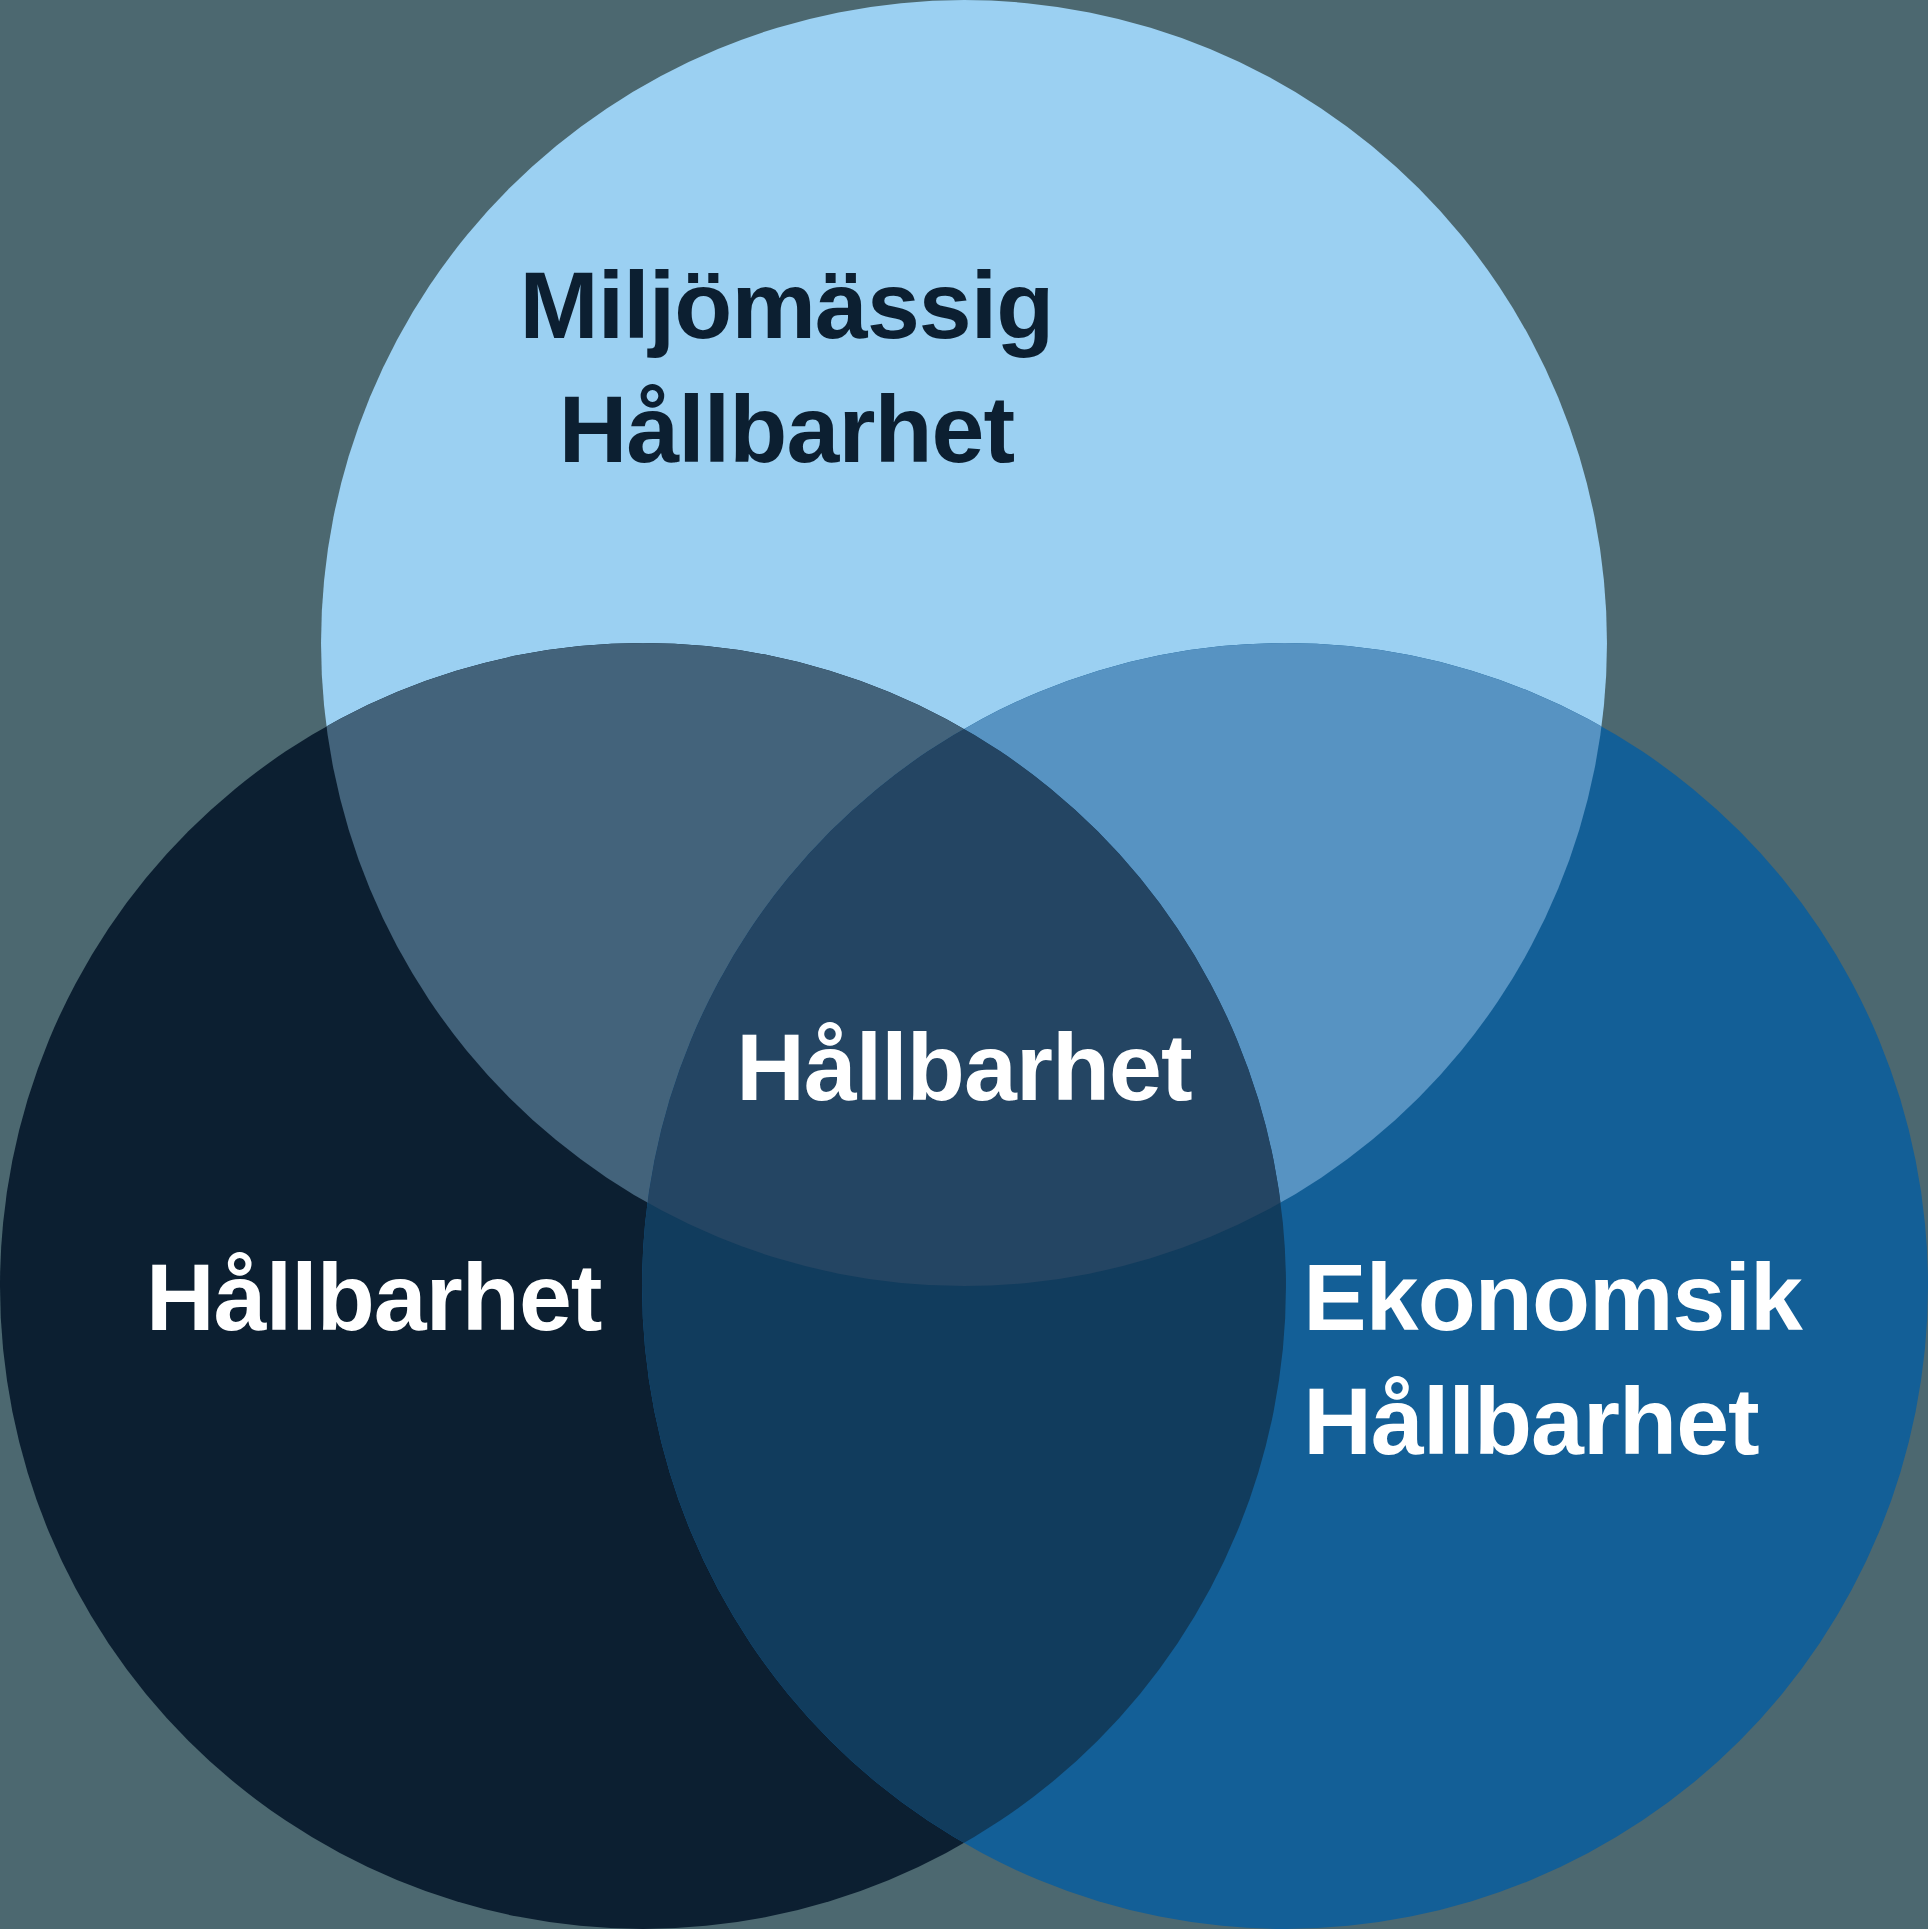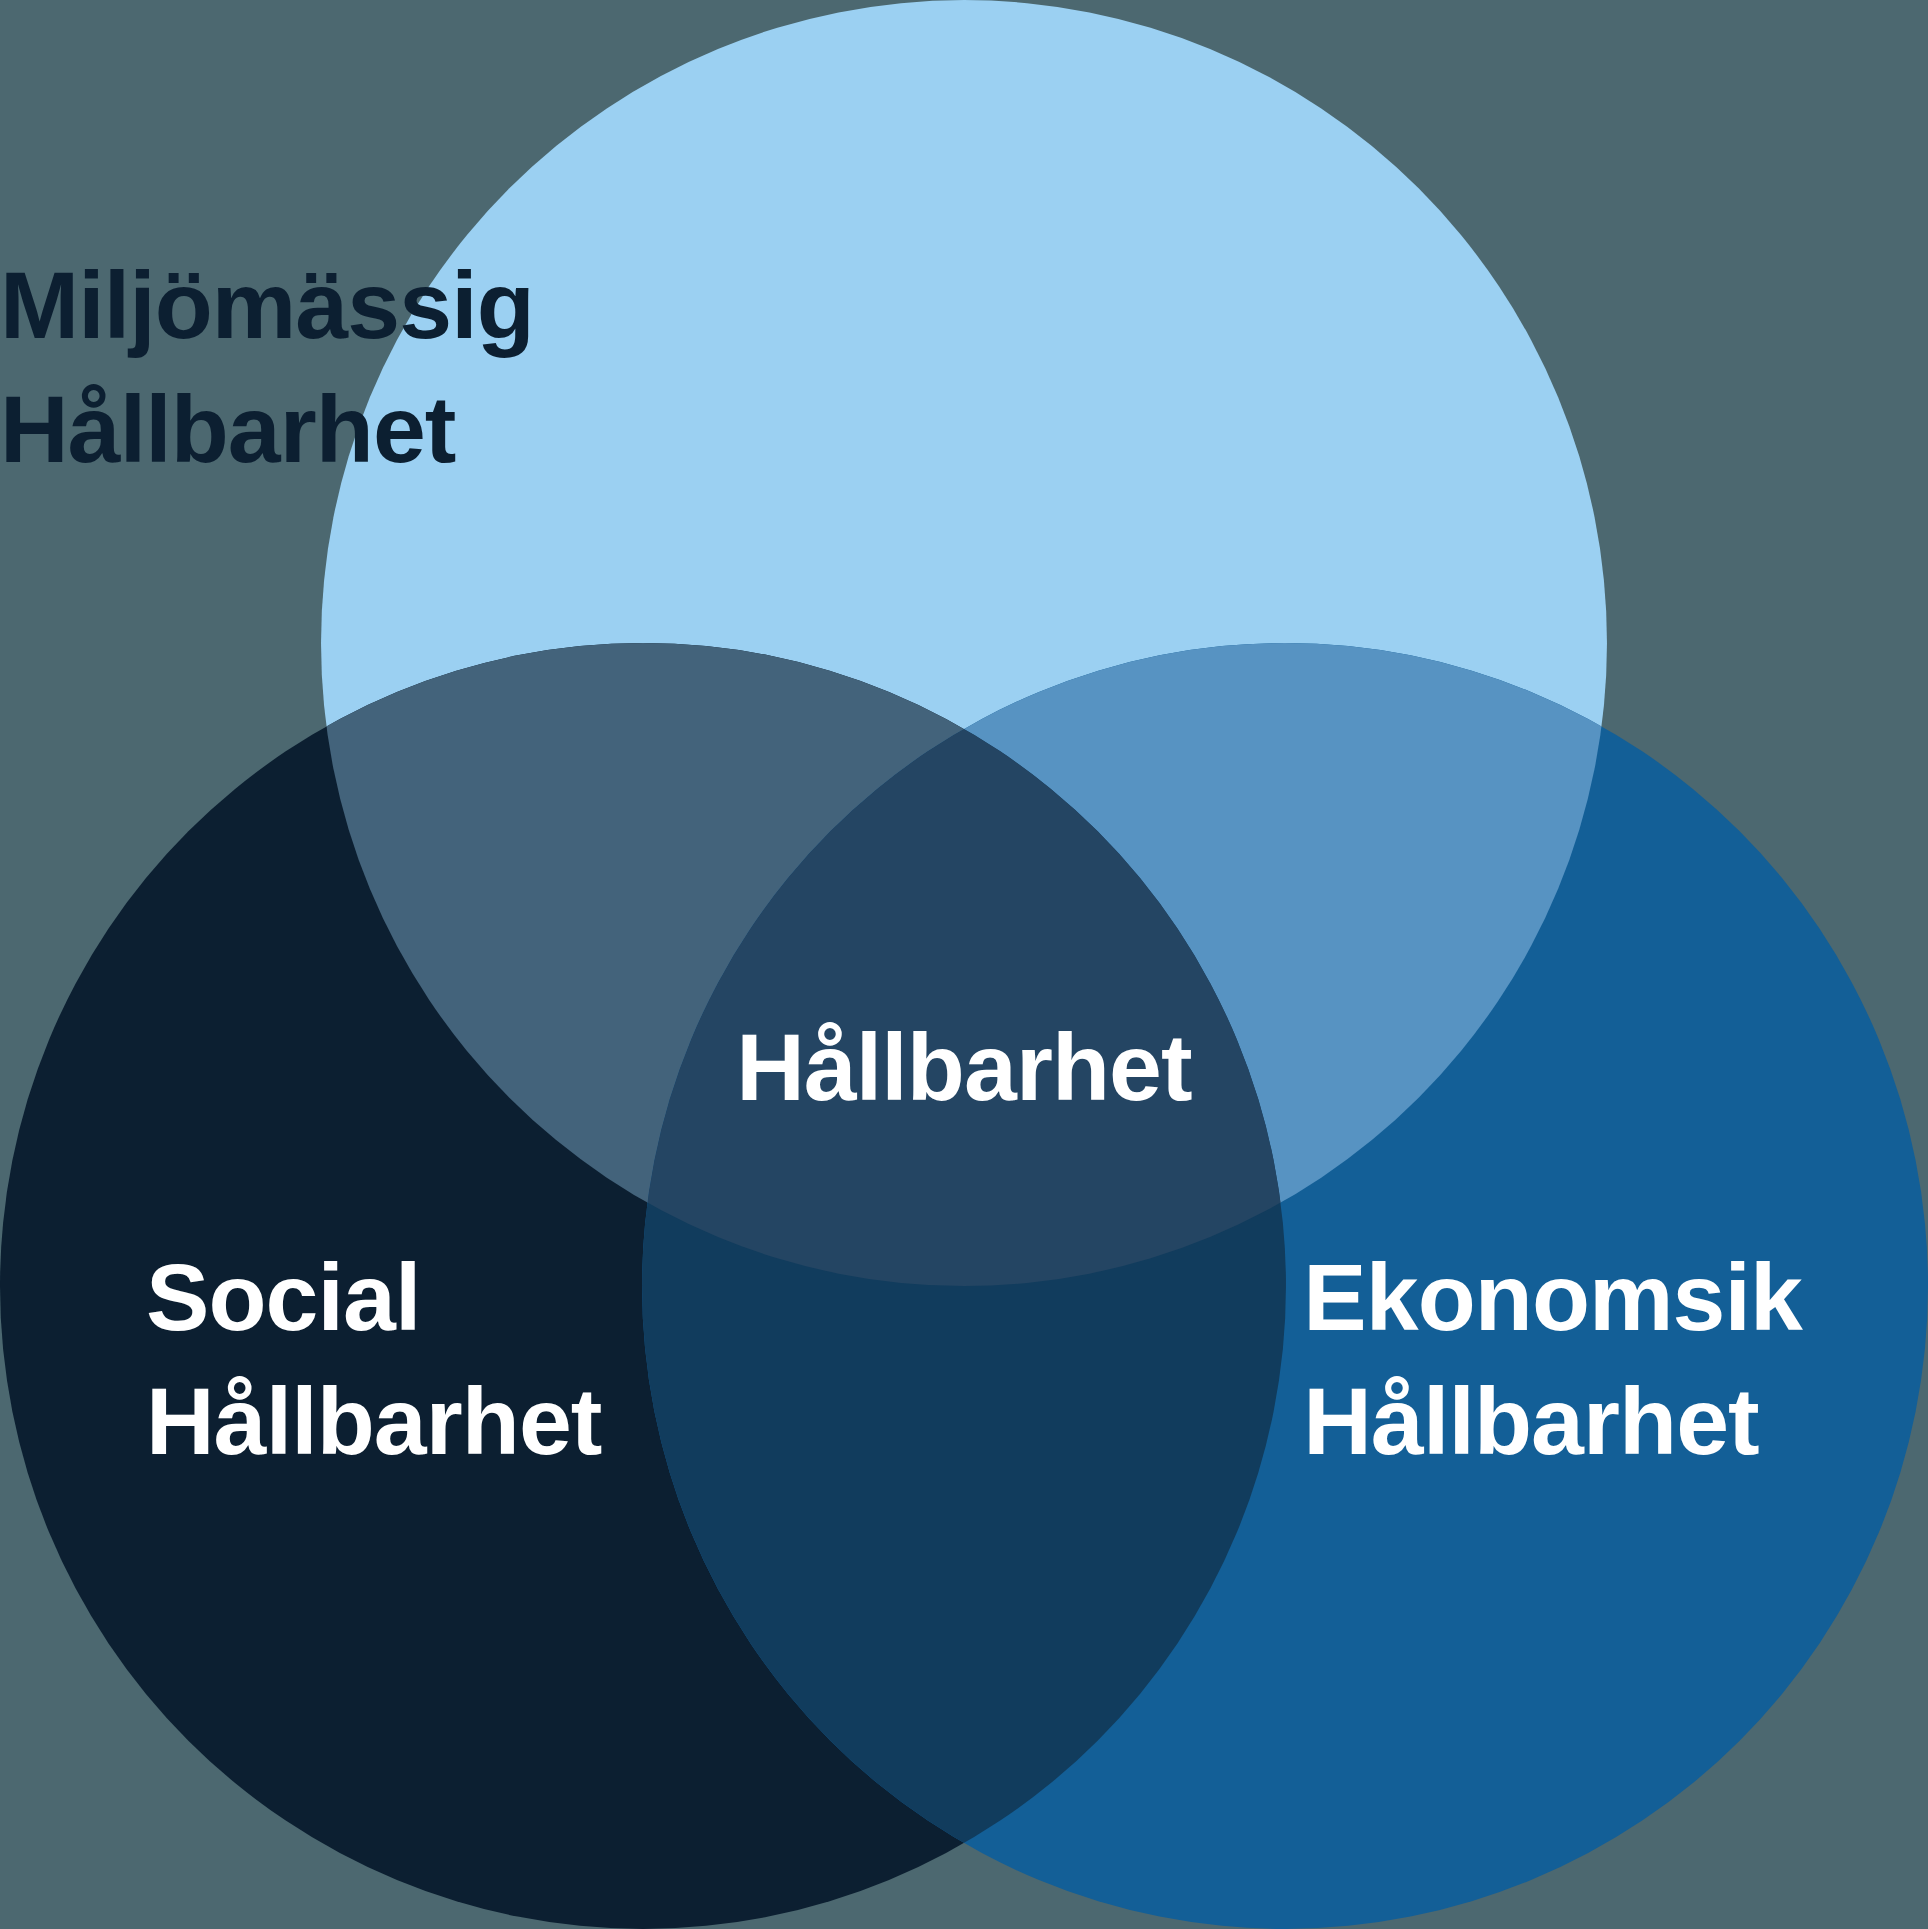--- a/index.html
+++ b/index.html
@@ -28,21 +28,21 @@
       font-size: 95px;
       line-height: 124px;
       letter-spacing: -0.9px;
       white-space: nowrap;
     }
     .label span { display: block; }
     .label-top {
       left: 0;
       width: 1573px;
       top: 243px;
-      text-align: left;
+      text-align: center;
       color: #0c1f31;
     }
     .label-center {
       left: 0;
       width: 1928px;
       top: 1005px;
       text-align: center;
       color: #ffffff;
     }
     .label-left {
@@ -98,21 +98,20 @@
 <div class="label label-top" style="color: rgb(12, 31, 49);">
   <span>Miljömässig</span>
   <span>Hållbarhet</span>
 </div>
 
 <div class="label label-center">
   <span>Hållbarhet</span>
 </div>
 
 <div class="label label-left" style="color: rgb(255, 255, 255);">
-  <span>Social</span>
   <span>Hållbarhet</span>
 </div>
 
 <div class="label label-right" style="color: rgb(255, 255, 255);">
   <span>Ekonomsik</span>
   <span>Hållbarhet</span>
 </div>
 
 
 </body></html>

